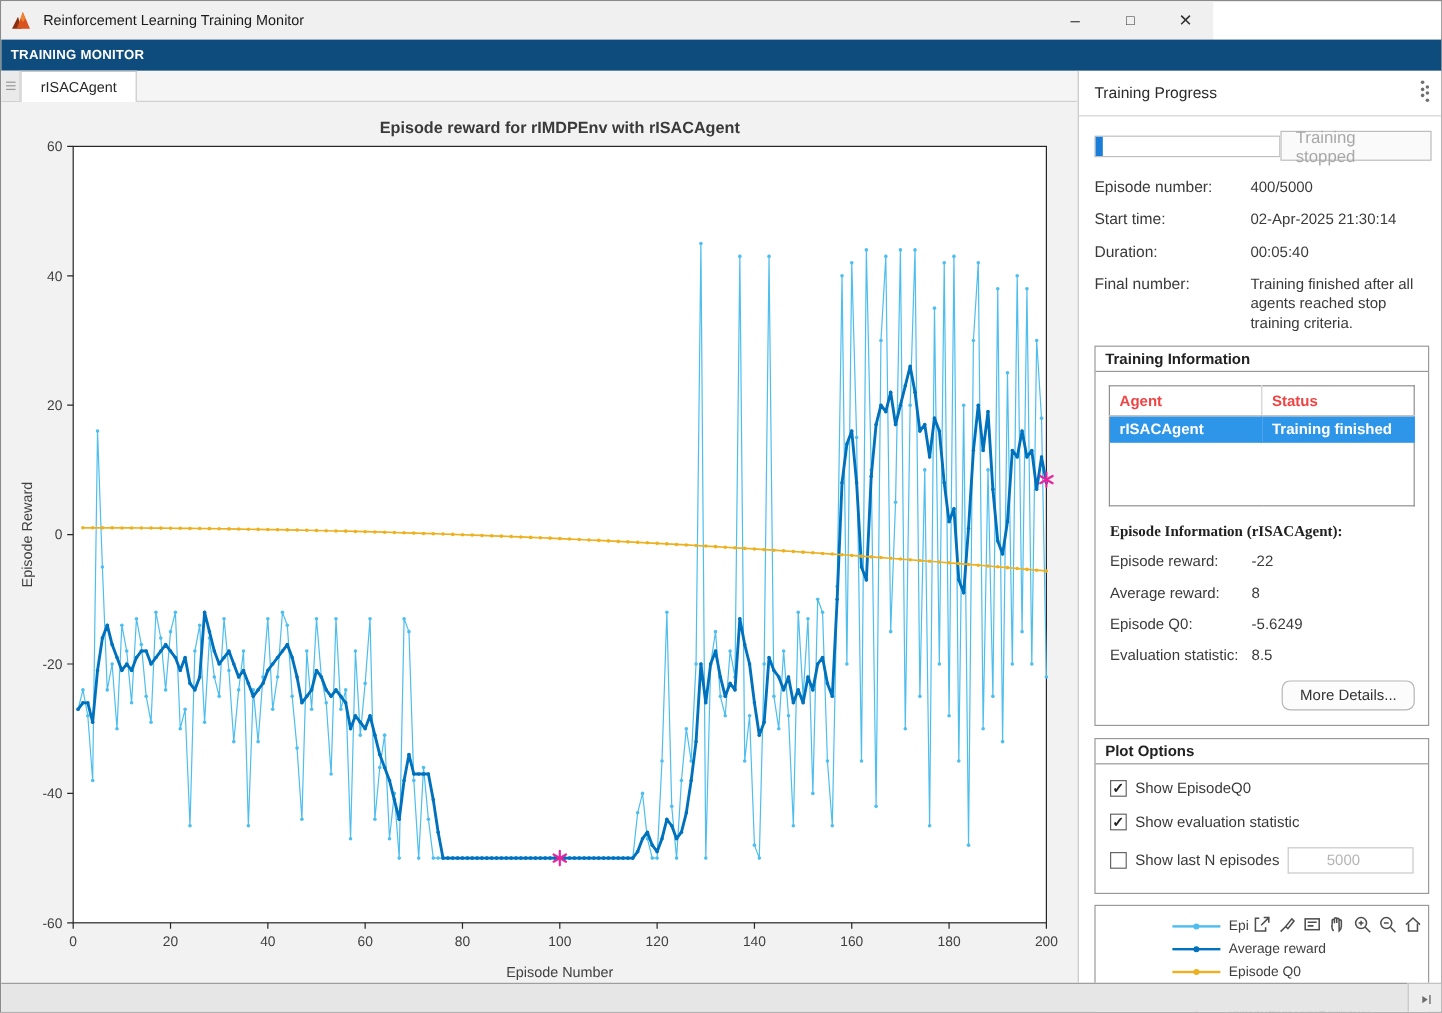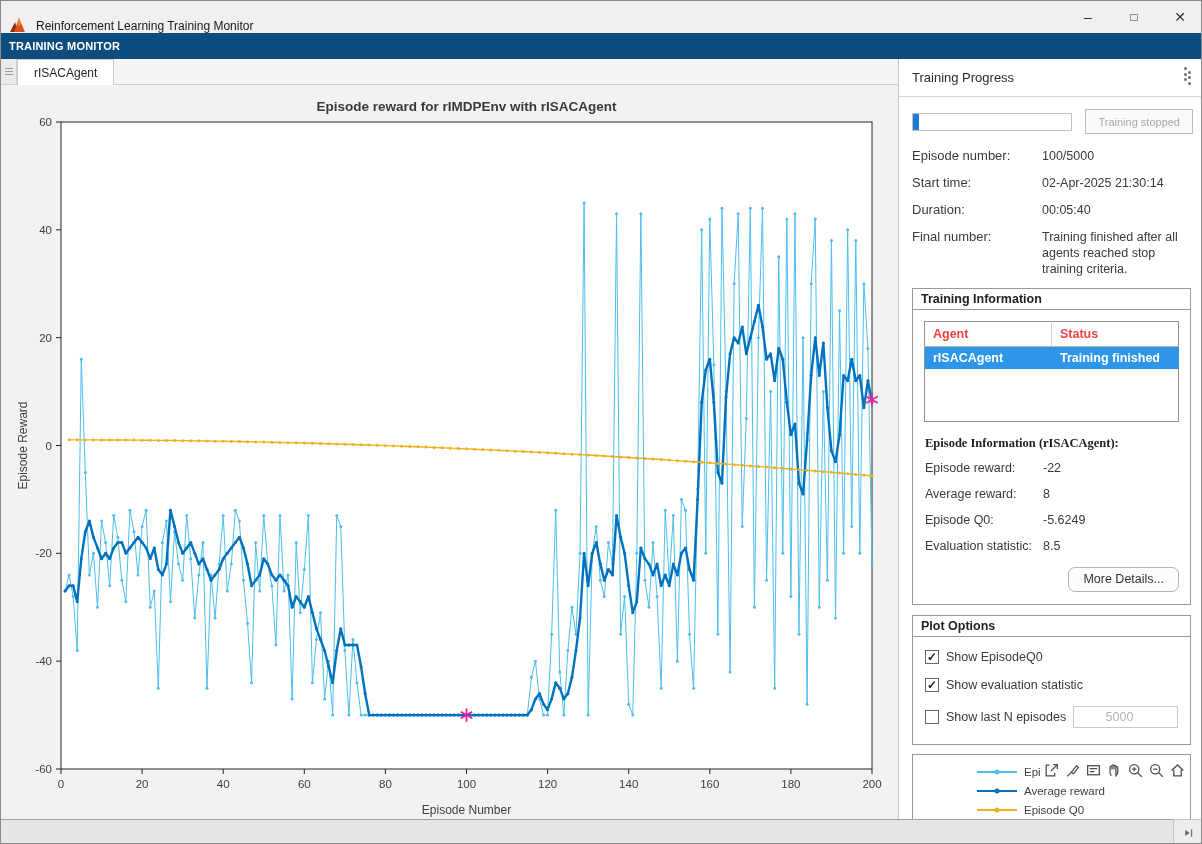--- a/index.html
+++ b/index.html
@@ -2,22 +2,22 @@
 <html><head>
 <meta charset="utf-8">
 <style>
   * { margin:0; padding:0; box-sizing:border-box; }
   html,body { background:#cccccc; }
   body { font-family:"Liberation Sans", sans-serif; }
   .window { position:relative; width:1202px; height:844px; background:#ffffff;
             border:1px solid #8a8a8a; overflow:hidden; }
 
   
-  .titlebar { position:absolute; left:0; top:0; width:1202px; height:32px;
-              background:#f0f0f0; display:flex; align-items:flex-end; }
+  .titlebar { position:absolute; left:0; top:0; width:1010px; height:32px;
+              background:#f0f0f0; display:flex; align-items:center; }
   .titlebar .logo { margin-left:8px; width:18px; height:16px; }
   .titlebar .title { margin-left:9px; font-size:12px; color:#1a1a1a; }
   .winbtns { position:absolute; right:0; top:0; height:32px; display:flex; }
   .winbtn { width:46px; height:32px; display:flex; align-items:center; justify-content:center;
             font-size:14px; color:#333; cursor:default; }
 
   
   .ribbon { position:absolute; left:0; top:32px; width:1202px; height:26px;
             background:#0d4c7d; display:flex; align-items:center; }
   .ribbon span { margin-left:8px; color:#ffffff; font-size:11px; font-weight:bold; letter-spacing:.2px; }
@@ -47,21 +47,21 @@
   
   .rpanel { position:absolute; left:897px; top:58px; width:305px; height:760px;
             background:#ffffff; border-left:1px solid #c3c3c3; }
   .rpanel-header { height:38px; border-bottom:1px solid #d4d4d4; display:flex; align-items:center;
                    padding:0 10px 0 13px; }
   .rpanel-header .ph-title { font-size:13px; color:#2b2b2b; flex:1; }
   .progress-row { display:flex; align-items:center; margin:12px 10px 0 13px; }
   .pbar { width:160px; height:18px; border:1px solid #c0c0c0; background:#ffffff; position:relative; }
   .pfill { position:absolute; left:0; top:0; bottom:0; background:#1a7dd7; }
   .btn-stopped { margin-left:auto; height:25px; padding:0 12px; border:1px solid #bdbdbd;
-                 border-radius:0; background:#fafafa; color:#a8a8a8; font-size:11px;
+                 border-radius:0; background:#fafafa; color:#a8a8a8; font-size:14px;
                  display:flex; align-items:center; }
   .info-grid { margin:14px 10px 0 13px; }
   .info-row { display:grid; grid-template-columns:130px 1fr; margin-bottom:11px; }
   .info-row .lab { font-size:13px; color:#3a3a3a; }
   .info-row .val { font-size:12.5px; color:#3a3a3a; line-height:1.28; }
 
   .group { margin:10px 12px 0 13px; border:1px solid #9a9a9a; background:#ffffff; }
   .group-title { padding:3px 8px; font-size:12.5px; font-weight:bold; color:#222;
                  border-bottom:1px solid #9a9a9a; }
   .group-body { padding:11px 11px 12px 11px; }
@@ -721,21 +721,21 @@
     <div class="progress-row">
       <div class="pbar">
         <div class="pfill" style="width: 4%;"></div>
       </div>
       <div class="btn-stopped">Training stopped</div>
     </div>
 
     <div class="info-grid">
       <div class="info-row">
         <span class="lab">Episode number:</span>
-        <span class="val">100/5000</span>
+        <span class="val">400/5000</span>
       </div>
       <div class="info-row">
         <span class="lab">Start time:</span>
         <span class="val">02-Apr-2025 21:30:14</span>
       </div>
       <div class="info-row">
         <span class="lab">Duration:</span>
         <span class="val">00:05:40</span>
       </div>
       <div class="info-row">

